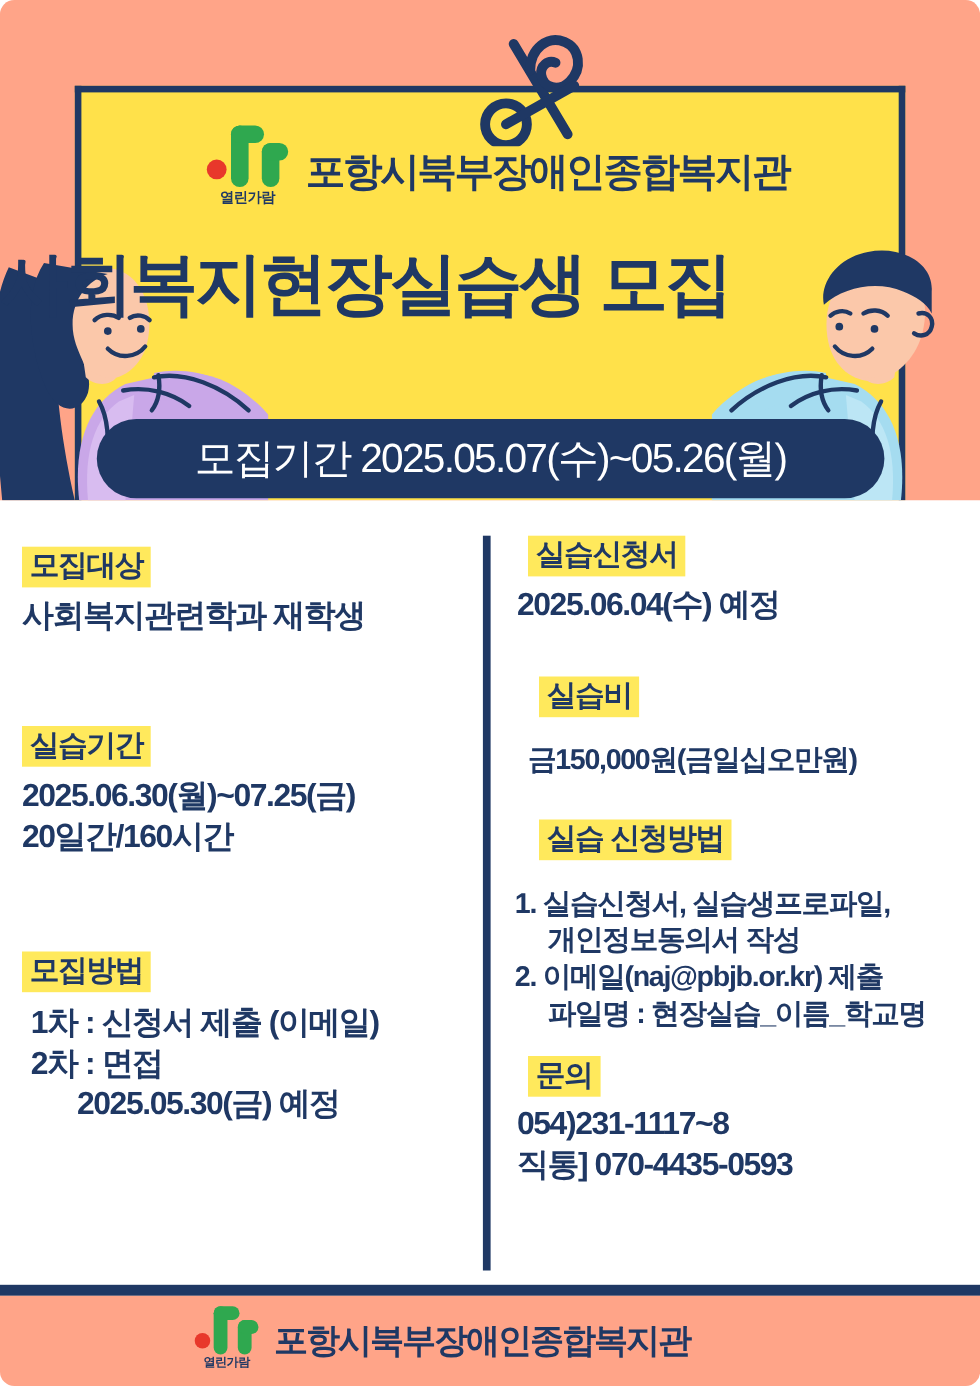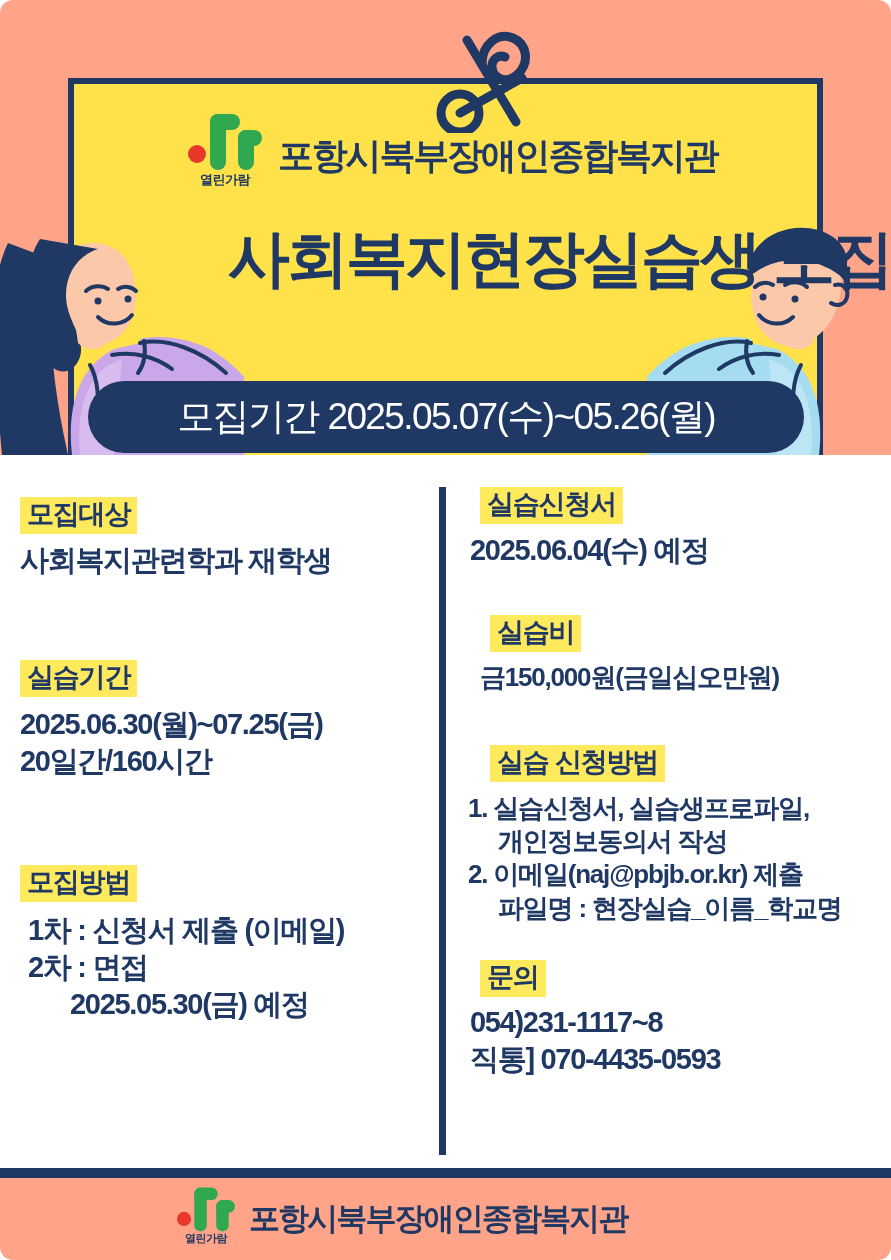--- a/index.html
+++ b/index.html
@@ -79,21 +79,21 @@
     letter-spacing: -2.2px;
     line-height: 1;
     padding-bottom: 12px;
     white-space: nowrap;
   }
 
   .main-title {
     position: absolute;
     left: 0; top: 228px;
     width: 891px;
-    text-align: right;
+    text-align: left;
     font-size: 62px;
     font-weight: 900;
     color: #1F3864;
     letter-spacing: -3px;
     line-height: 1;
     z-index: 5;
     white-space: nowrap;
   }
 
   
@@ -157,21 +157,21 @@
   }
 
   .txt {
     color: #1F3864;
     font-size: 29px;
     font-weight: 700;
     letter-spacing: -1.3px;
     line-height: 1.2;
     white-space: nowrap;
   }
-  .txt.sm { font-size: 26px; letter-spacing: -1.2px; }
+  .txt.sm { font-size: 26px; letter-spacing: -1.2px; margin-top: 13px; }
 
   .blk { position: absolute; }
 
   
   .b-target      { top: 42px;  left: 6px; text-align: right; }
   .b-target-val  { top: 88px;  left: 6px; }
   .b-period      { top: 205px; left: 6px; }
   .b-period-val  { top: 252px; left: 6px; }
   .b-method      { top: 410px; left: 6px; }
   .b-method-val  { top: 458px; left: 14px; }

